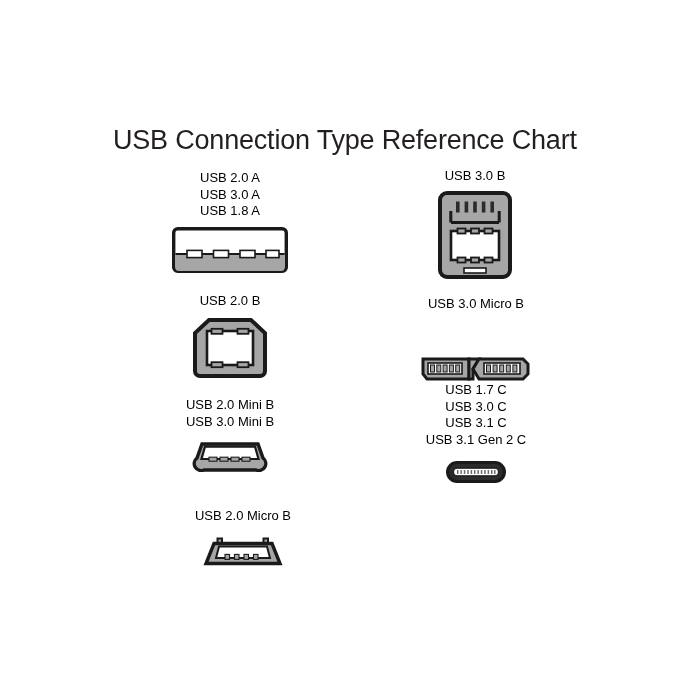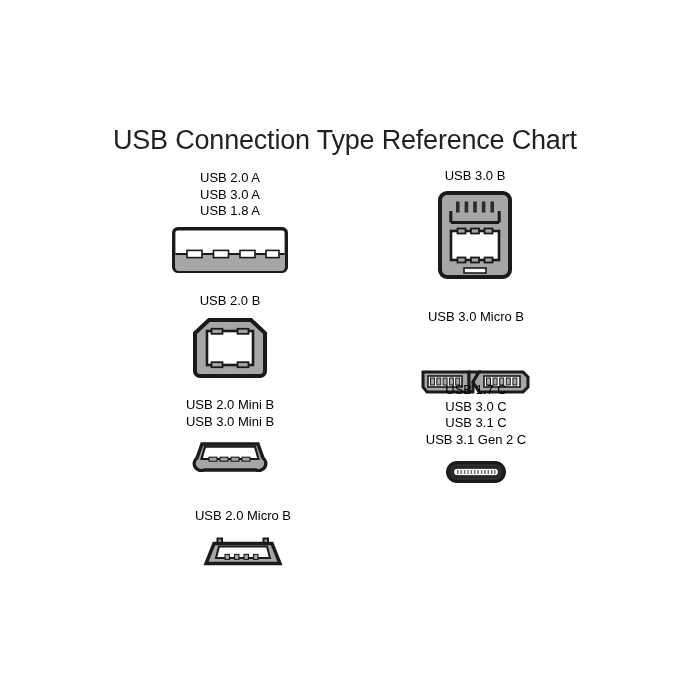--- a/index.html
+++ b/index.html
@@ -56,21 +56,21 @@
   
   #entry-usb-a        { left: 160px; top: 170px; width: 140px; }
   #entry-usb-a .entry-figure { margin-top: 7px; }
 
   #entry-usb-3-b      { left: 405px; top: 168px; width: 140px; }
   #entry-usb-3-b .entry-figure { margin-top: 6px; }
 
   #entry-usb-2-b      { left: 162px; top: 293px; width: 136px; }
   #entry-usb-2-b .entry-figure { margin-top: 8px; }
 
-  #entry-usb-3-micro-b{ left: 404px; top: 309px; width: 144px; gap: 32px; }
+  #entry-usb-3-micro-b{ left: 404px; top: 296px; width: 144px; gap: 32px; }
   #entry-usb-3-micro-b .entry-figure { margin-top: 12px; }
 
   #entry-usb-mini-b   { left: 160px; top: 397px; width: 140px; }
   #entry-usb-mini-b .entry-figure { margin-top: 12px; }
 
   #entry-usb-c        { left: 400px; top: 382px; width: 152px; }
   #entry-usb-c .entry-figure { margin-top: 12px; }
 
   #entry-usb-2-micro-b{ left: 170px; top: 508px; width: 146px; align-items: center; }
   #entry-usb-2-micro-b .entry-figure { margin-top: 12px; }

